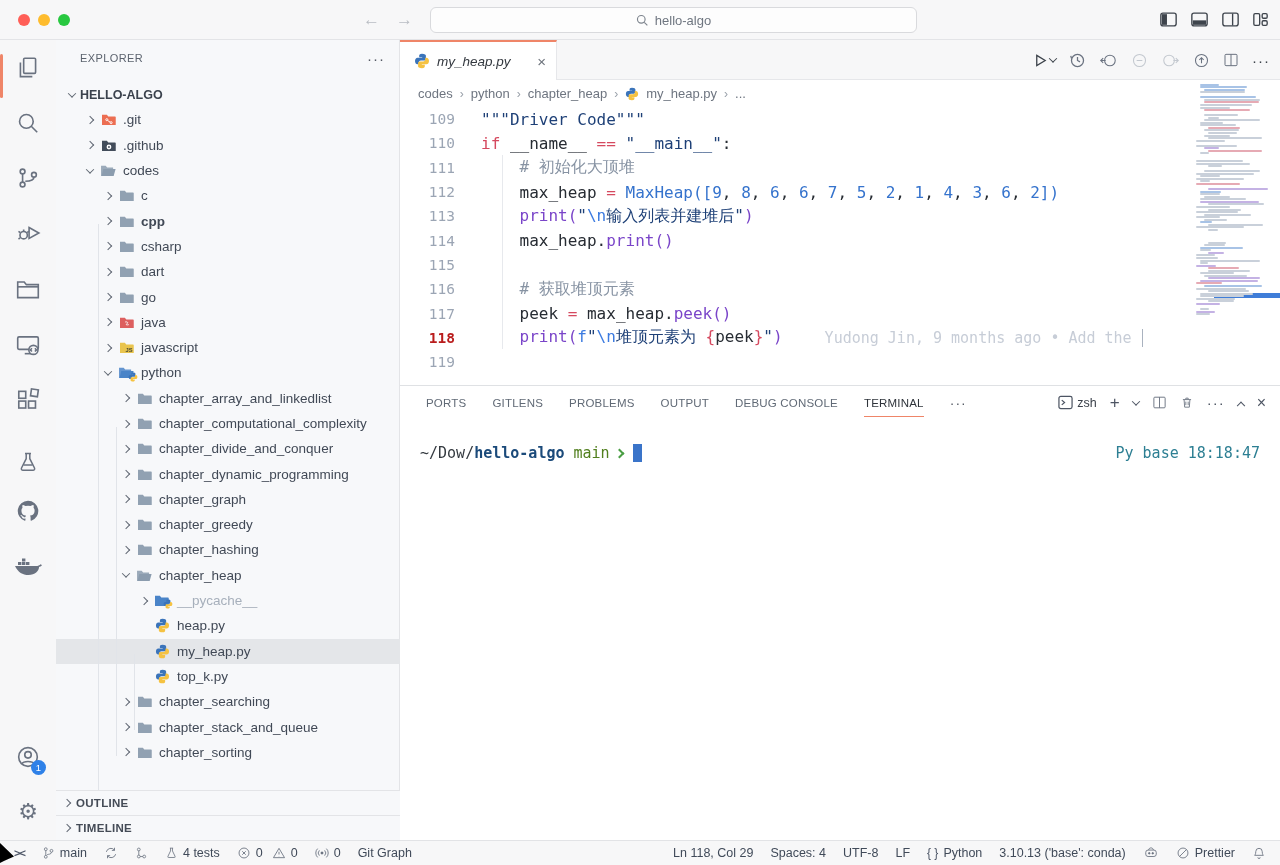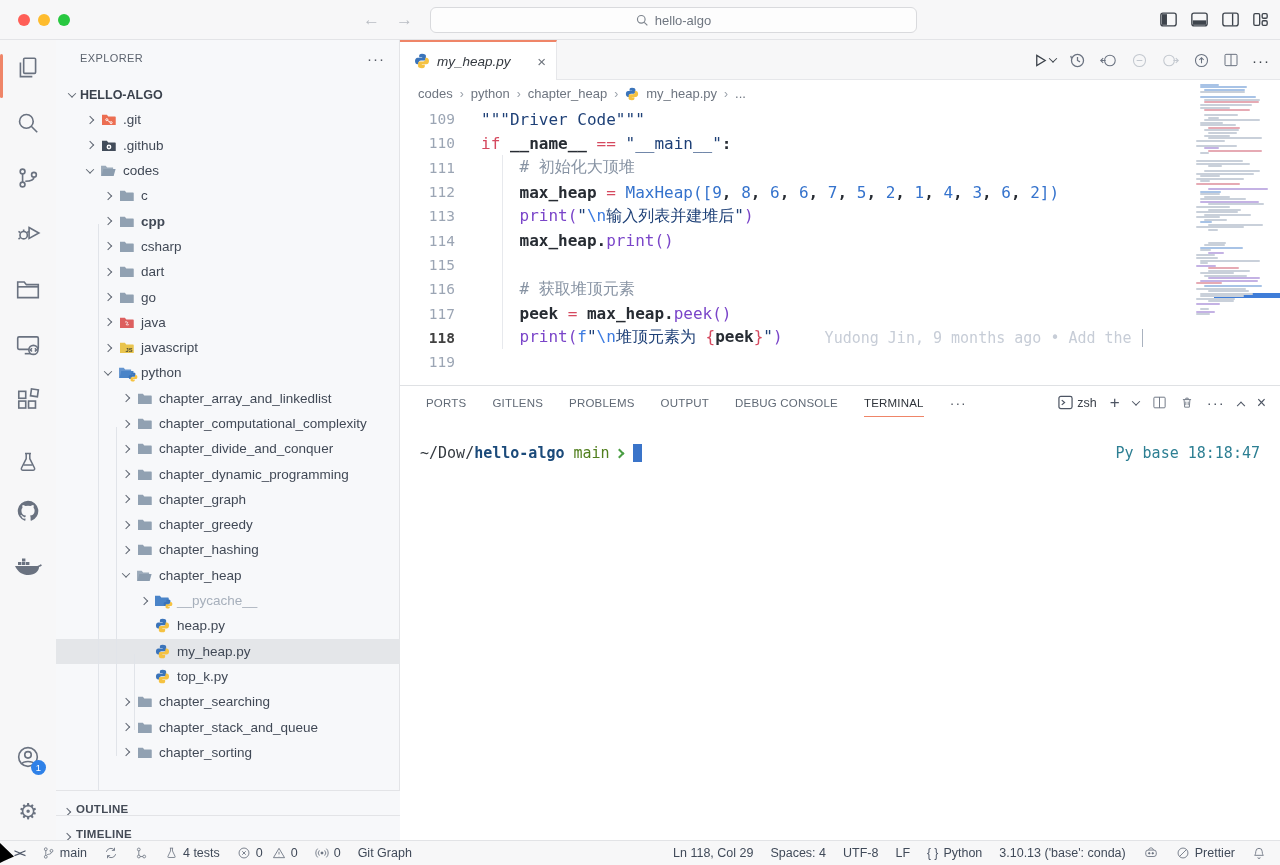--- a/index.html
+++ b/index.html
@@ -36,42 +36,42 @@
   .row { height:25.3px; display:flex; align-items:center; width:344px; position:relative; font-size:13.5px; color:#414956; }
   .row.sel { background:#e4e6e9; }
   .chevbox { width:16px; height:16px; display:flex; align-items:center; justify-content:center; flex:0 0 16px; }
   .chev { width:6px; height:6px; border-right:1.4px solid #616873; border-bottom:1.4px solid #616873; transform:rotate(-45deg); }
   .chev.d { transform:rotate(45deg) translate(-1px,-1px); }
   .icbox { width:20px; display:flex; align-items:center; justify-content:center; flex:0 0 20px; margin-right:5px; }
   .root-label { font-weight:700; font-size:12.5px; color:#3b424d; }
   .muted { color:#a6afbb; }
   .guide { position:absolute; width:1px; background:#e1e4e9; }
   .sb-section { position:absolute; left:0; width:344px; height:25px; border-top:1px solid #e3e4e7;
-    display:flex; align-items:flex-end; padding-left:8px; background:#f7f8fa; }
+    display:flex; align-items:center; padding-left:8px; background:#f7f8fa; }
   .sb-section .lbl { font-weight:700; font-size:11.5px; color:#444b56; margin-left:6px; letter-spacing:.3px; }
 
   
   .editor { position:absolute; left:400px; top:40px; width:880px; height:345px; background:#fff; }
   .tabstrip { position:absolute; left:0; top:0; width:880px; height:40px; background:#f7f7f8; border-bottom:1px solid #e6e7ea; }
   .tab { position:absolute; left:0; top:0; width:157px; height:40px; background:#fff;
     border-top:2px solid #ef8568; border-right:1px solid #e6e7ea; display:flex; align-items:center; padding:0 10px 0 14px; gap:7px; }
   .tab-label { font-style:italic; font-size:13.5px; color:#33383f; }
   .tab-close { margin-left:auto; color:#6d737c; font-size:15px; }
   .ed-actions { position:absolute; right:10px; top:0; height:40px; display:flex; align-items:center; gap:13px; }
   .breadcrumbs { position:absolute; left:0; top:40px; width:880px; height:27px; display:flex; align-items:center;
     padding-left:18px; gap:7px; font-size:13px; color:#6e7580; background:#fff; }
   .bc-sep { color:#9aa1aa; font-size:12px; }
   .codearea { position:absolute; left:0; top:67px; width:880px; height:278px;
     font-family:"DejaVu Sans Mono","Liberation Mono",monospace; font-size:16px; }
   .cline { height:24.3px; display:flex; align-items:center; white-space:pre; }
   .lnum { width:55px; text-align:right; color:#9ba5b4; font-size:14.5px; flex:0 0 55px; }
   .ctext { padding-left:26px; }
-  .cline.active .lnum { color:#404040; font-weight:700; }
+  .cline.active .lnum { color:#b91c1c; font-weight:700; }
   .indent-guide { position:absolute; left:102px; top:115px; width:1px; height:194px; background:#e7e9ed; }
-  .tk-pl { color:#272c33;font-weight:bold; } .tk-kw { color:#d5495f; } .tk-str { color:#1e4077; }
+  .tk-pl { color:#272c33; } .tk-kw { color:#d5495f; } .tk-str { color:#1e4077; }
   .tk-cm { color:#8793a3; } .tk-fn { color:#7a45c9; } .tk-cl { color:#3573cd;text-align:right; }
   .tk-nu { color:#3573cd; } .tk-es { color:#3b7ae0; }
   .blame { color:#c7cdd7; font-size:15px; margin-left:42px; border-right:1px solid #a9b2bf; padding-right:10px; }
   .minimap { position:absolute; left:792px; top:35px; width:88px; height:290px; overflow:hidden; }
   .mm-row { position:absolute; height:2px; border-radius:1px; }
   .mm-blue { position:absolute; left:22px; width:66px; height:5px; background:#3f7dd8; top:218px; }
 
   
   .panel { position:absolute; left:400px; top:385px; width:880px; height:455px; background:#fff; border-top:1px solid #dfe1e4; }
   .p-tabs { position:absolute; left:0; top:0; width:880px; height:33px; display:flex; align-items:center; padding-left:26px; gap:26px; }

